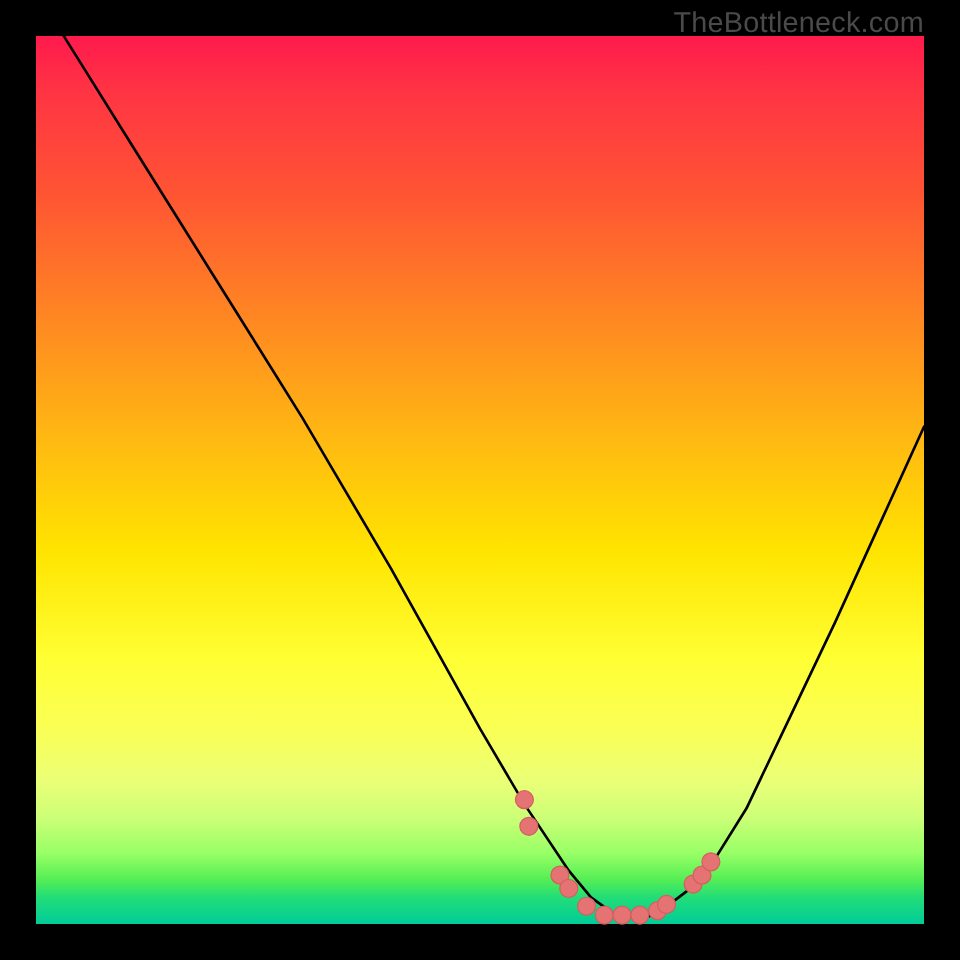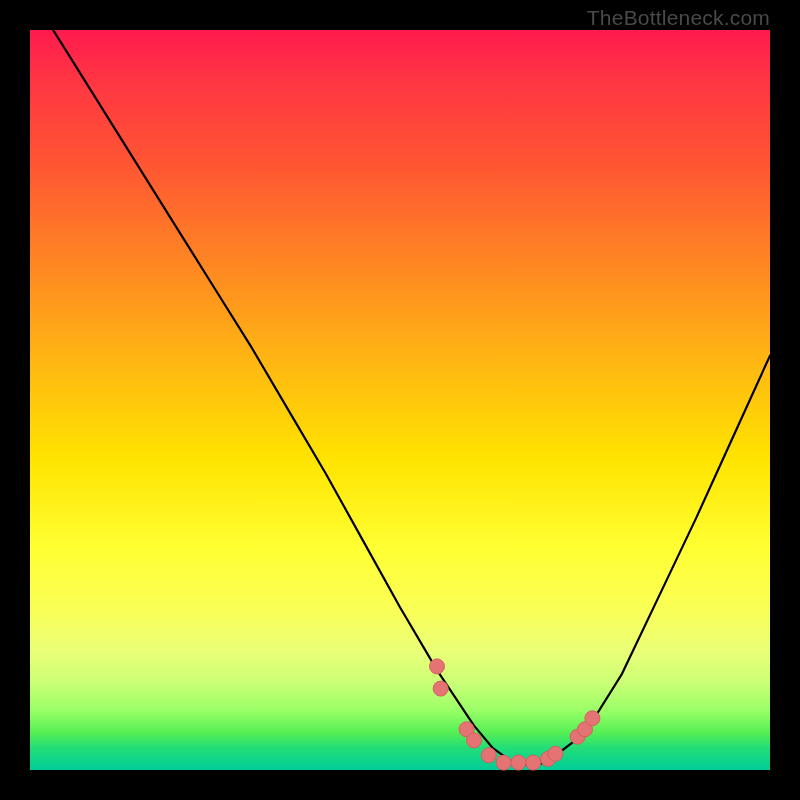--- a/index.html
+++ b/index.html
@@ -25,21 +25,21 @@
       #55ee55 95%,
       #22dd77 97%,
       #00cc99 100%
     );
   }
   .watermark {
     position: absolute;
     top: 6px;
     right: 30px;
     color: #4a4a4a;
-    font-size: 21px;
+    font-size: 24px;
     font-weight: 500;
     letter-spacing: 0.2px;
     z-index: 10;
   }
   svg.chart { position: absolute; left: 0; top: 0; }
 </style>
 </head>
 <body>
 
 <div class="watermark">TheBottleneck.com</div>

